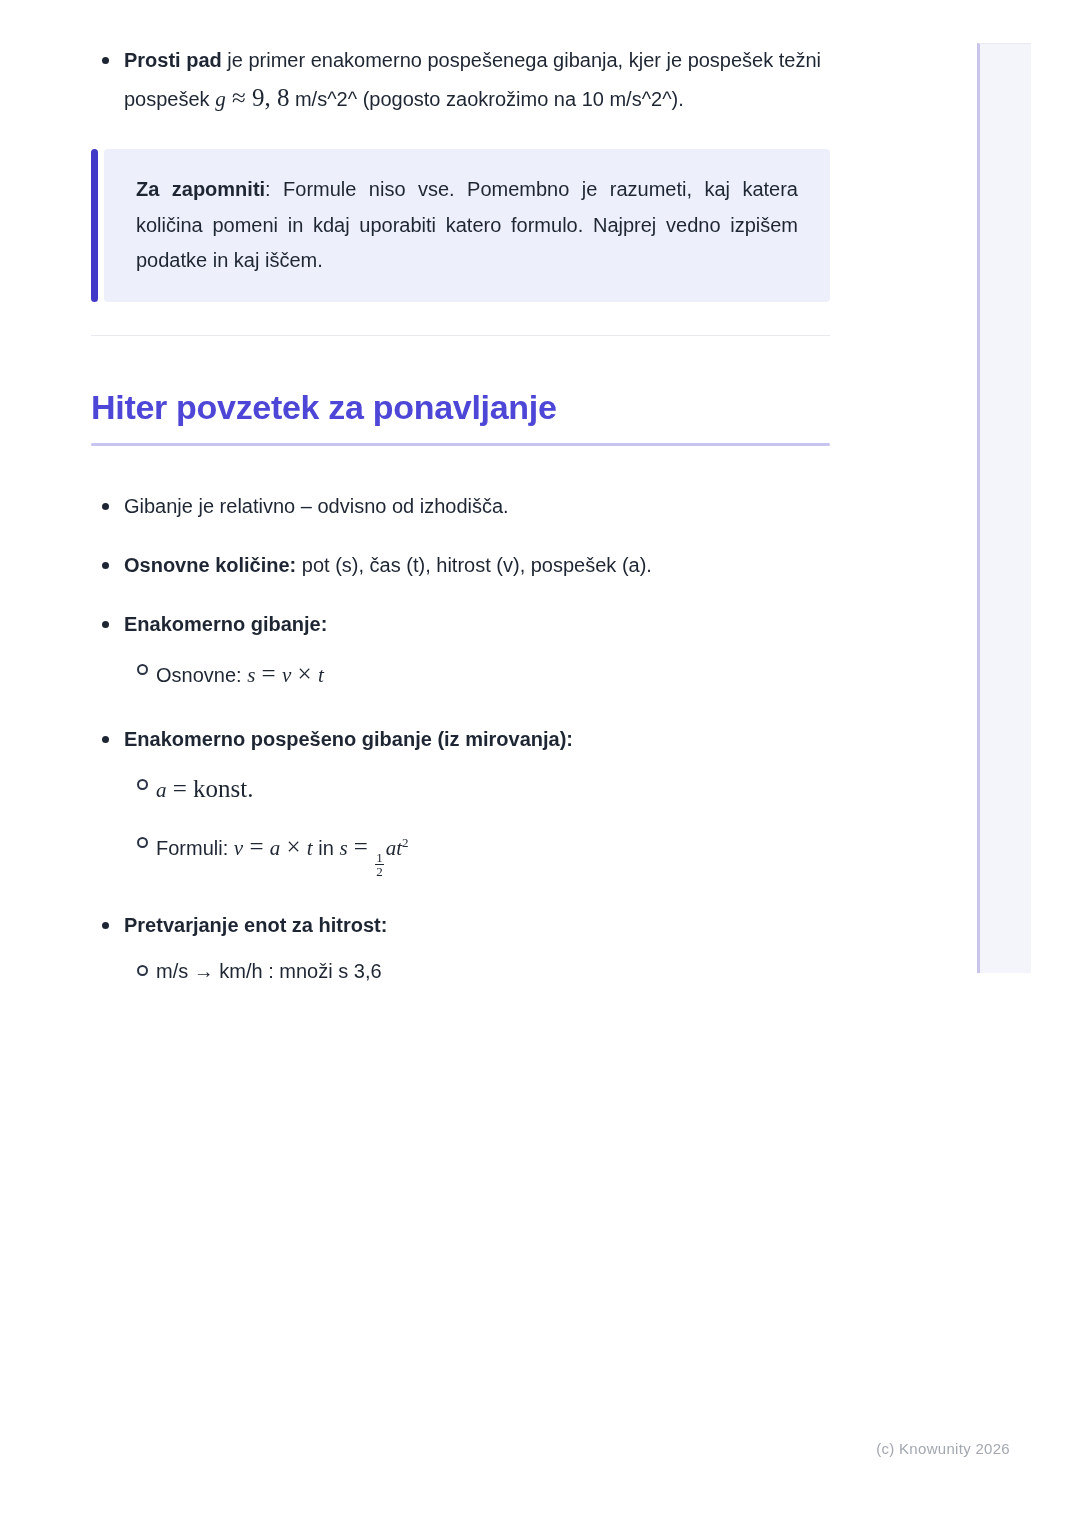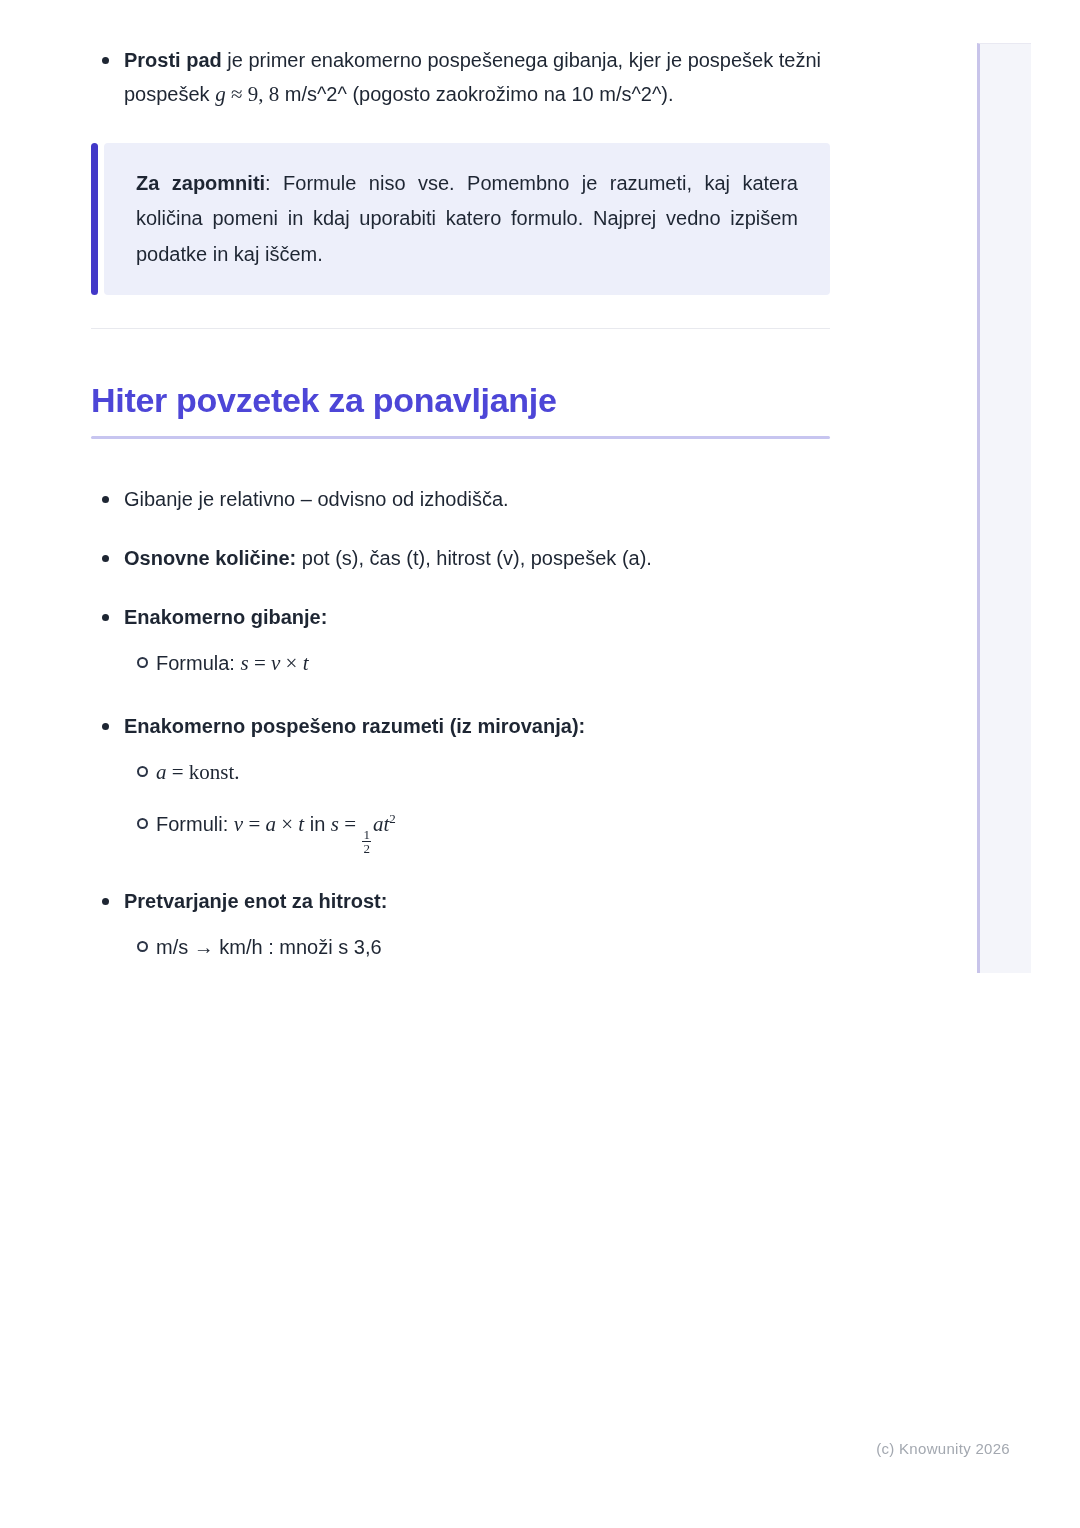--- a/index.html
+++ b/index.html
@@ -69,21 +69,21 @@
     left:13px;top:9px;
     width:7px;height:7px;
     border:2px solid #2b3446;
     border-radius:50%;
     background:transparent;
   }
   .sub-list > li:last-child{margin-bottom:0;}
   b{font-weight:700;}
   
   .mi{font-family:"Liberation Serif","DejaVu Serif",serif;font-style:italic;font-size:21px;}
-  .mr{font-family:"Liberation Serif","DejaVu Serif",serif;font-style:normal;font-size:21px;}
+  .mr{font-family:"Liberation Serif","DejaVu Serif",serif;font-style:normal;font-size:25px;}
   .msup{font-family:"Liberation Serif","DejaVu Serif",serif;font-size:13px;vertical-align:super;line-height:0;}
   .frac{
     display:inline-flex;flex-direction:column;align-items:center;
     vertical-align:-0.55em;line-height:1.02;
     font-family:"Liberation Serif","DejaVu Serif",serif;
     font-size:13px;margin:0 2px 0 1px;
   }
   .frac .num{border-bottom:1.3px solid currentColor;padding:0 1px;}
   
   .callout{
@@ -171,27 +171,27 @@
       </li>
 
       <li>
         <b>Osnovne količine:</b><span> pot (s), čas (t), hitrost (v), pospešek (a).</span>
       </li>
 
       <li class="has-subs">
         <b>Enakomerno gibanje:</b>
         <ul class="sub-list">
           <li>
-            <span>Formula: </span><span class="mi">s</span><span class="mr"> = </span><span class="mi">v</span><span class="mr"> × </span><span class="mi">t</span>
+            <span>Osnovne: </span><span class="mi">s</span><span class="mr"> = </span><span class="mi">v</span><span class="mr"> × </span><span class="mi">t</span>
           </li>
         </ul>
       </li>
 
       <li class="has-subs">
-        <b>Enakomerno pospešeno razumeti (iz mirovanja):</b>
+        <b>Enakomerno pospešeno gibanje (iz mirovanja):</b>
         <ul class="sub-list">
           <li>
             <span class="mi">a</span><span class="mr"> = konst.</span>
           </li>
           <li>
             <span>Formuli: </span><span class="mi">v</span><span class="mr"> = </span><span class="mi">a</span><span class="mr"> × </span><span class="mi">t</span><span> in </span><span class="mi">s</span><span class="mr"> = </span><span class="frac">
                 <span class="num">1</span>
                 <span class="den">2</span>
               </span><span class="mi">at</span><span class="msup">2</span>
           </li>

